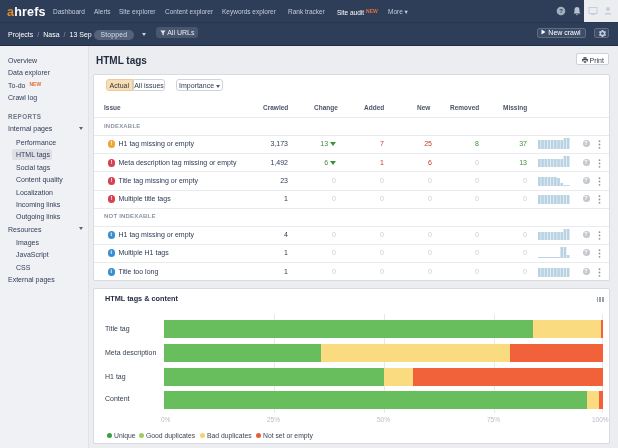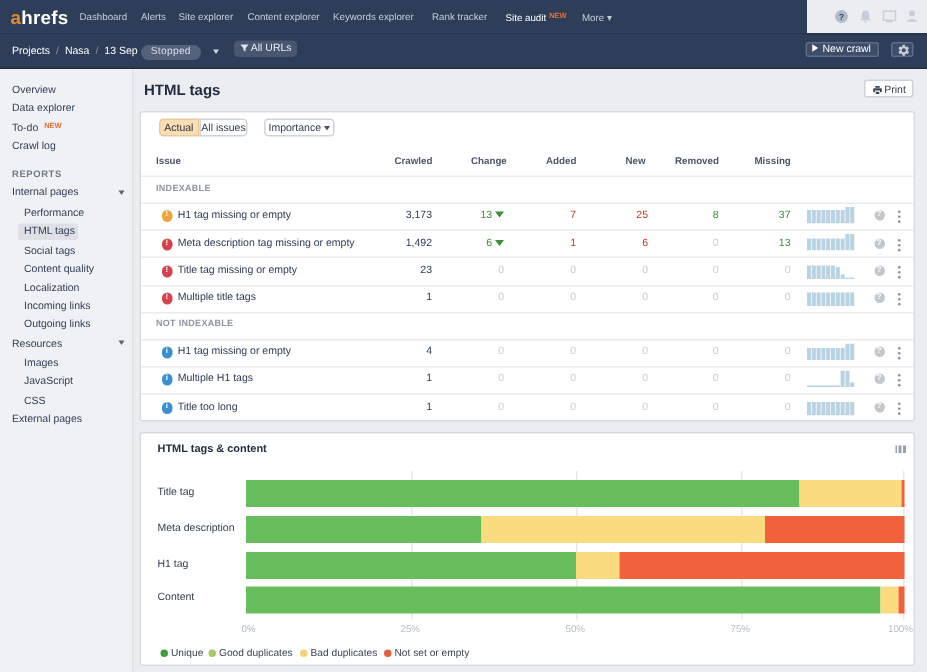--- a/index.html
+++ b/index.html
@@ -1,20 +1,20 @@
 <!DOCTYPE html>
 <html><head>
 <meta charset="utf-8">
 <style>
 * { margin:0; padding:0; box-sizing:border-box; }
 html,body { width:618px; height:448px; overflow:hidden; }
 body { font-family:"Liberation Sans", sans-serif; position:relative; background:#ebedf0; }
 
 
-#navbar { position:absolute; left:0; top:0; width:538px; height:22px; background:#2f3e58; }
+#navbar { position:absolute; left:0; top:0; width:584px; height:22px; background:#2f3e58; }
 #logo { position:absolute; left:7px; top:4.5px; font-size:12.5px; font-weight:bold; color:#fff; letter-spacing:0.2px; }
 #logo span { color:#e08a2e; }
 .navitem { position:absolute; top:8px; font-size:6.5px; color:#c4cbda; white-space:nowrap; }
 .navitem.active { color:#fff; }
 .newbadge { color:#e2703a; font-size:5px; font-weight:bold; vertical-align:2px; margin-left:2px; }
 .navicon { position:absolute; top:6px; width:10px; height:10px; opacity:0.92; }
 
 
 #subbar { position:absolute; left:0; top:22px; width:618px; height:24px; background:#2f3e58; border-top:1px solid #293650; border-bottom:1px solid #222e45; }
 .crumb { position:absolute; top:7.5px; font-size:7px; color:#fff; white-space:nowrap; }

